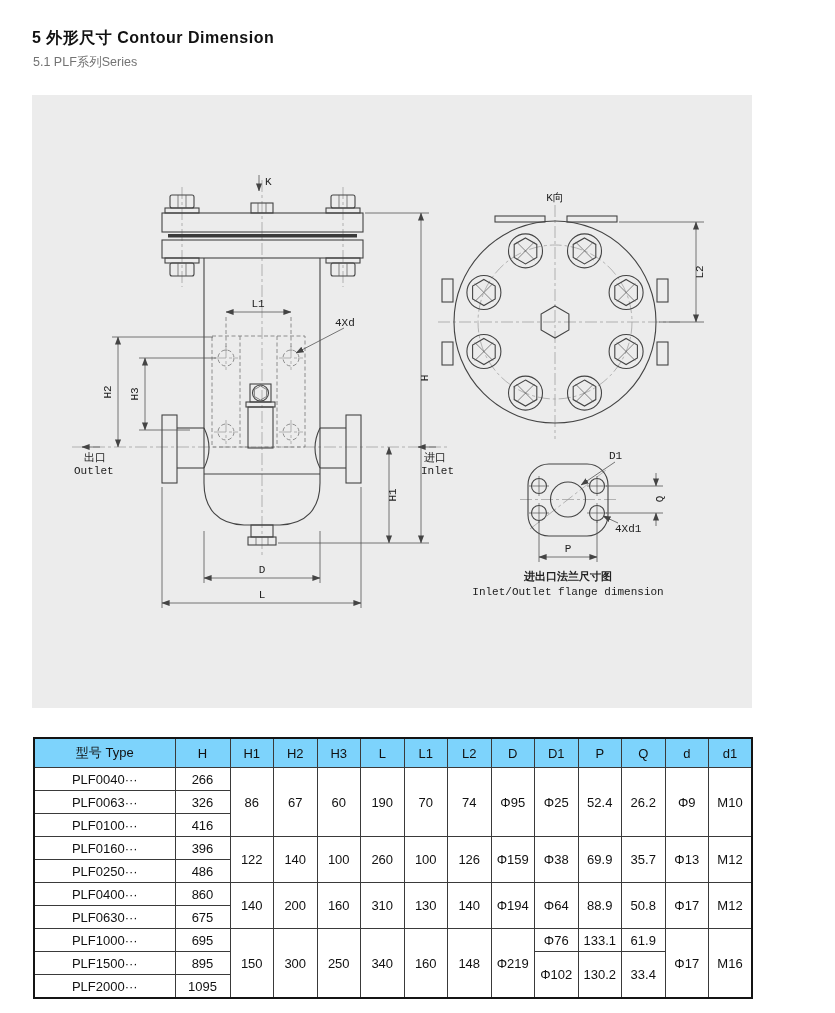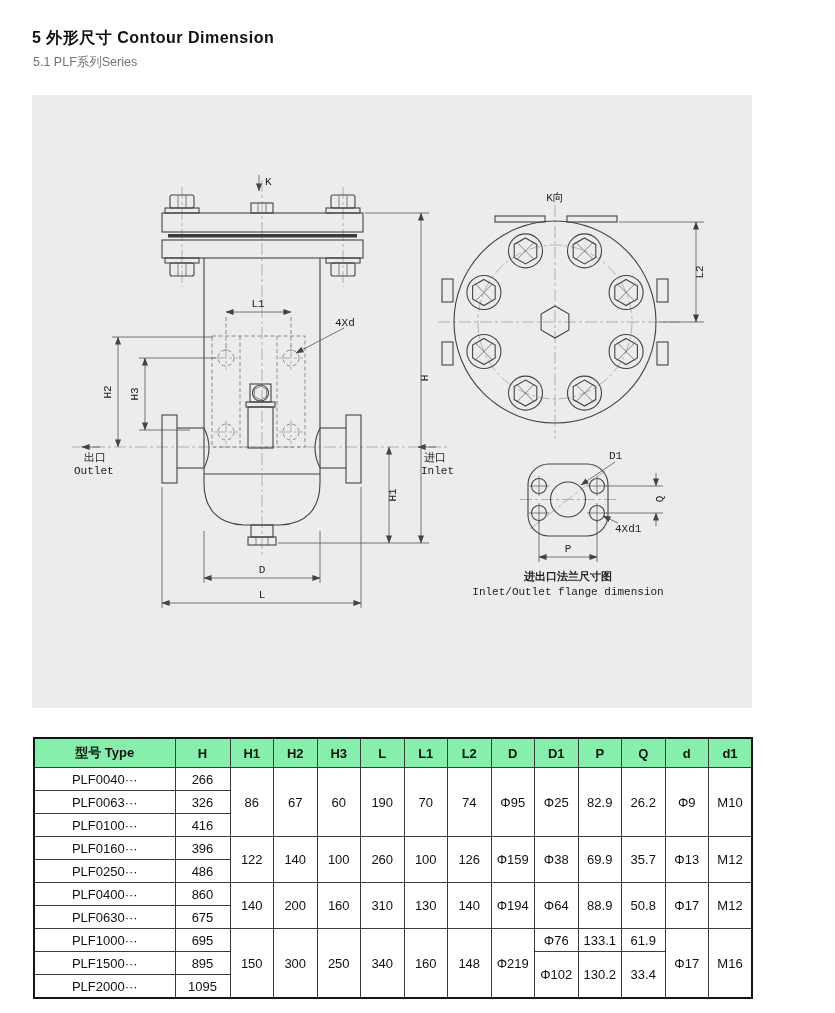--- a/index.html
+++ b/index.html
@@ -10,21 +10,21 @@
   svg{display:block;}
   .ln{stroke:#444;fill:none;stroke-width:1.1;}
   .lnthin{stroke:#555;fill:none;stroke-width:0.7;}
   .dim{stroke:#555;fill:none;stroke-width:0.8;}
   .cl{stroke:#999;fill:none;stroke-width:0.7;stroke-dasharray:12 3 3 3;}
   .hid{stroke:#777;fill:none;stroke-width:0.8;stroke-dasharray:4 2.5;}
   .dt{font-family:"Liberation Mono","DejaVu Sans Mono",monospace;font-size:11px;fill:#222;}
   table.dim-table{position:absolute;left:33px;top:737px;width:719px;border-collapse:collapse;table-layout:fixed;
     border:2px solid #141414;font-size:13px;background:#fff;}
   .dim-table th,.dim-table td{border:1px solid #3a3a3a;text-align:center;vertical-align:middle;padding:0;height:22px;}
-  .dim-table thead th{height:28px;background:#86efac;font-weight:bold;}
+  .dim-table thead th{height:28px;background:#7dd3fc;font-weight:normal;}
 </style>
 </head>
 <body>
 
 <div class="page-title">5 外形尺寸 Contour Dimension</div>
 <div class="page-subtitle">5.1 PLF系列Series</div>
 
 <div class="drawing-panel">
 <svg width="720" height="613" viewBox="0 0 720 613">
   <defs>
@@ -284,21 +284,21 @@
       <td>PLF0040···</td>
       <td>266</td>
       <td rowspan="3">86</td>
       <td rowspan="3">67</td>
       <td rowspan="3">60</td>
       <td rowspan="3">190</td>
       <td rowspan="3">70</td>
       <td rowspan="3">74</td>
       <td rowspan="3">Φ95</td>
       <td rowspan="3">Φ25</td>
-      <td rowspan="3">82.9</td>
+      <td rowspan="3">52.4</td>
       <td rowspan="3">26.2</td>
       <td rowspan="3">Φ9</td>
       <td rowspan="3">M10</td>
     </tr>
     <tr>
       <td>PLF0063···</td>
       <td>326</td>
     </tr>
     <tr>
       <td>PLF0100···</td>

